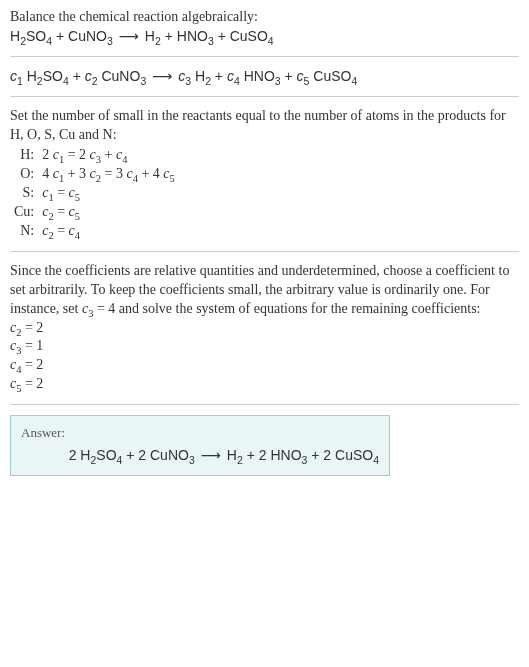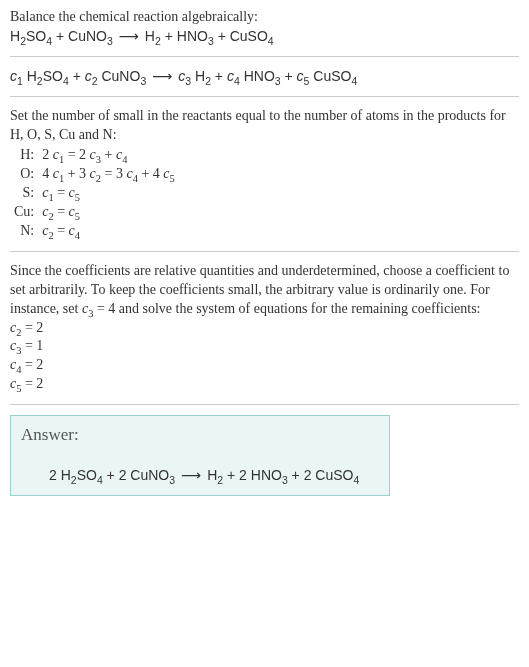--- a/index.html
+++ b/index.html
@@ -51,26 +51,27 @@
   }
   .answer-box {
     border: 1px solid #9ecfcf;
     background: #eaf6f6;
     padding: 8px 10px 10px 10px;
     display: inline-block;
     min-width: 380px;
     box-sizing: border-box;
   }
   .answer-label {
-    font-size: 17px;
+    font-size: 13px;
     color: #555;
-    margin-bottom: 19px;
+    margin-bottom: 4px;
   }
   .answer-eq {
     padding-left: 28px;
+    text-align: right;
   }
 </style>
 </head>
 <body>
 
 <div class="section">
   <div>Balance the chemical reaction algebraically:</div>
   <div class="math">
     <span>H</span><span class="sub">2</span><span>SO</span><span class="sub">4</span><span> + </span><span>CuNO</span><span class="sub">3</span><span class="arrow">⟶</span><span>H</span><span class="sub">2</span><span> + </span><span>HNO</span><span class="sub">3</span><span> + </span><span>CuSO</span><span class="sub">4</span>
   </div>

